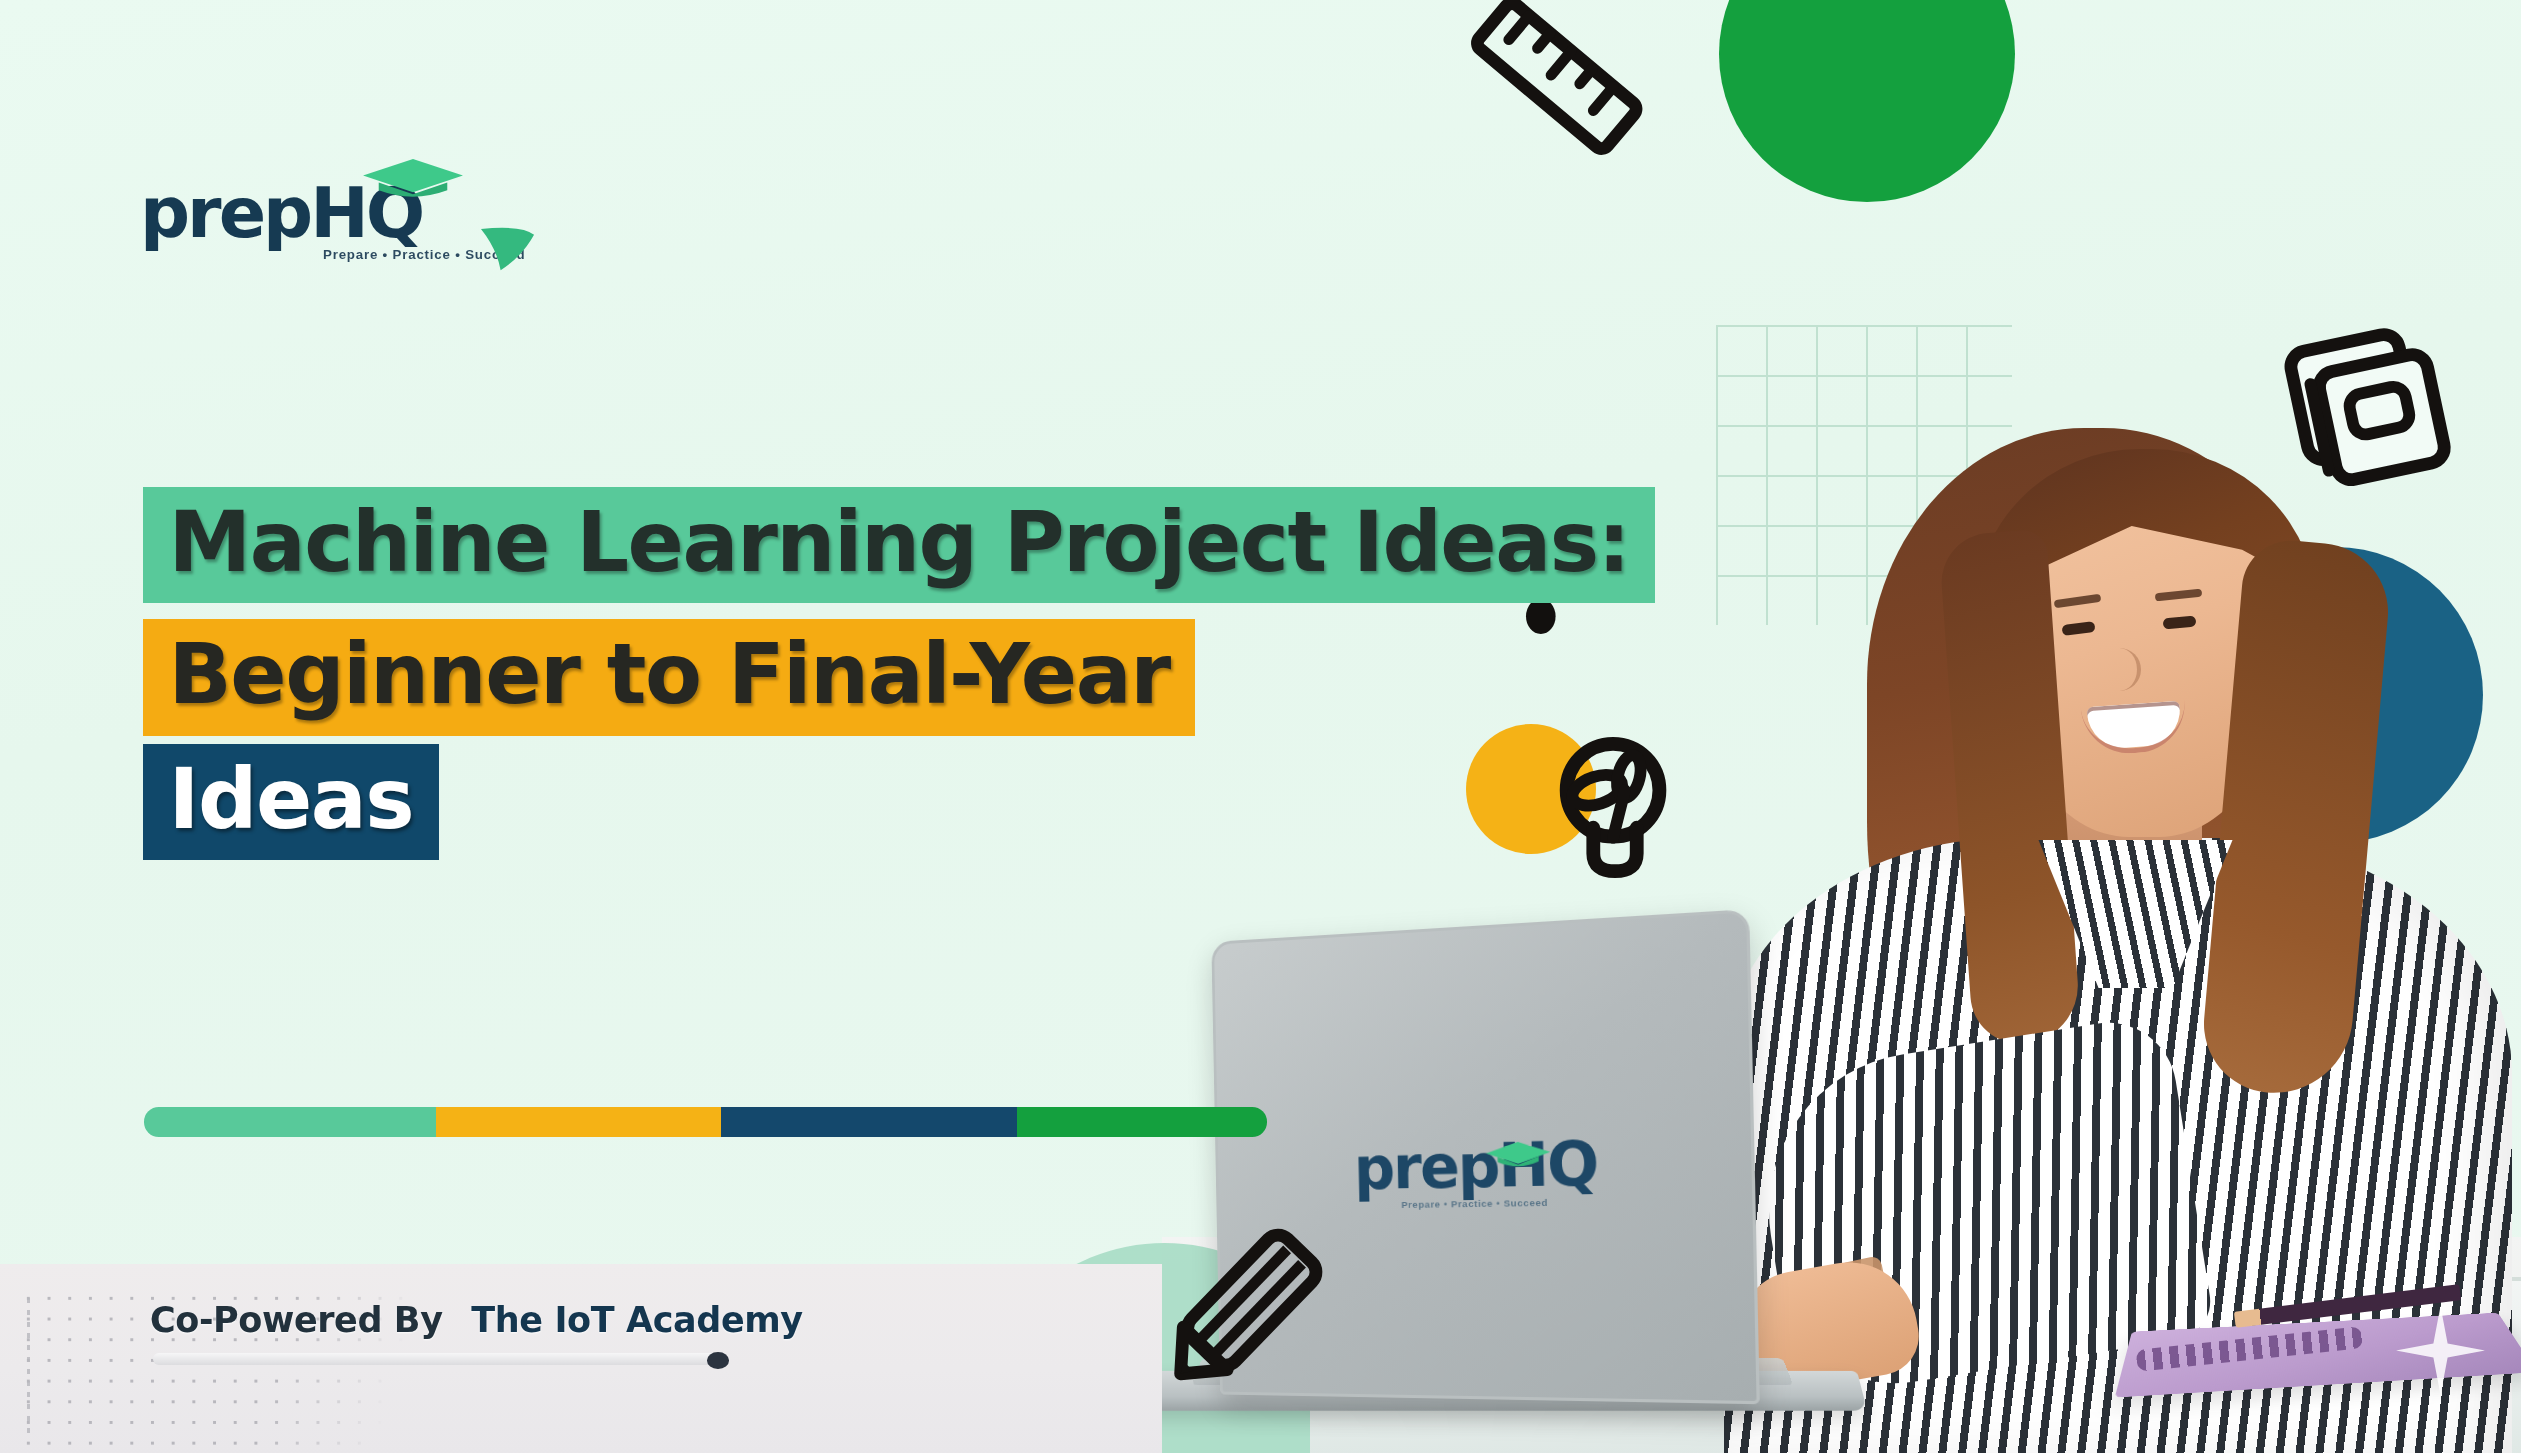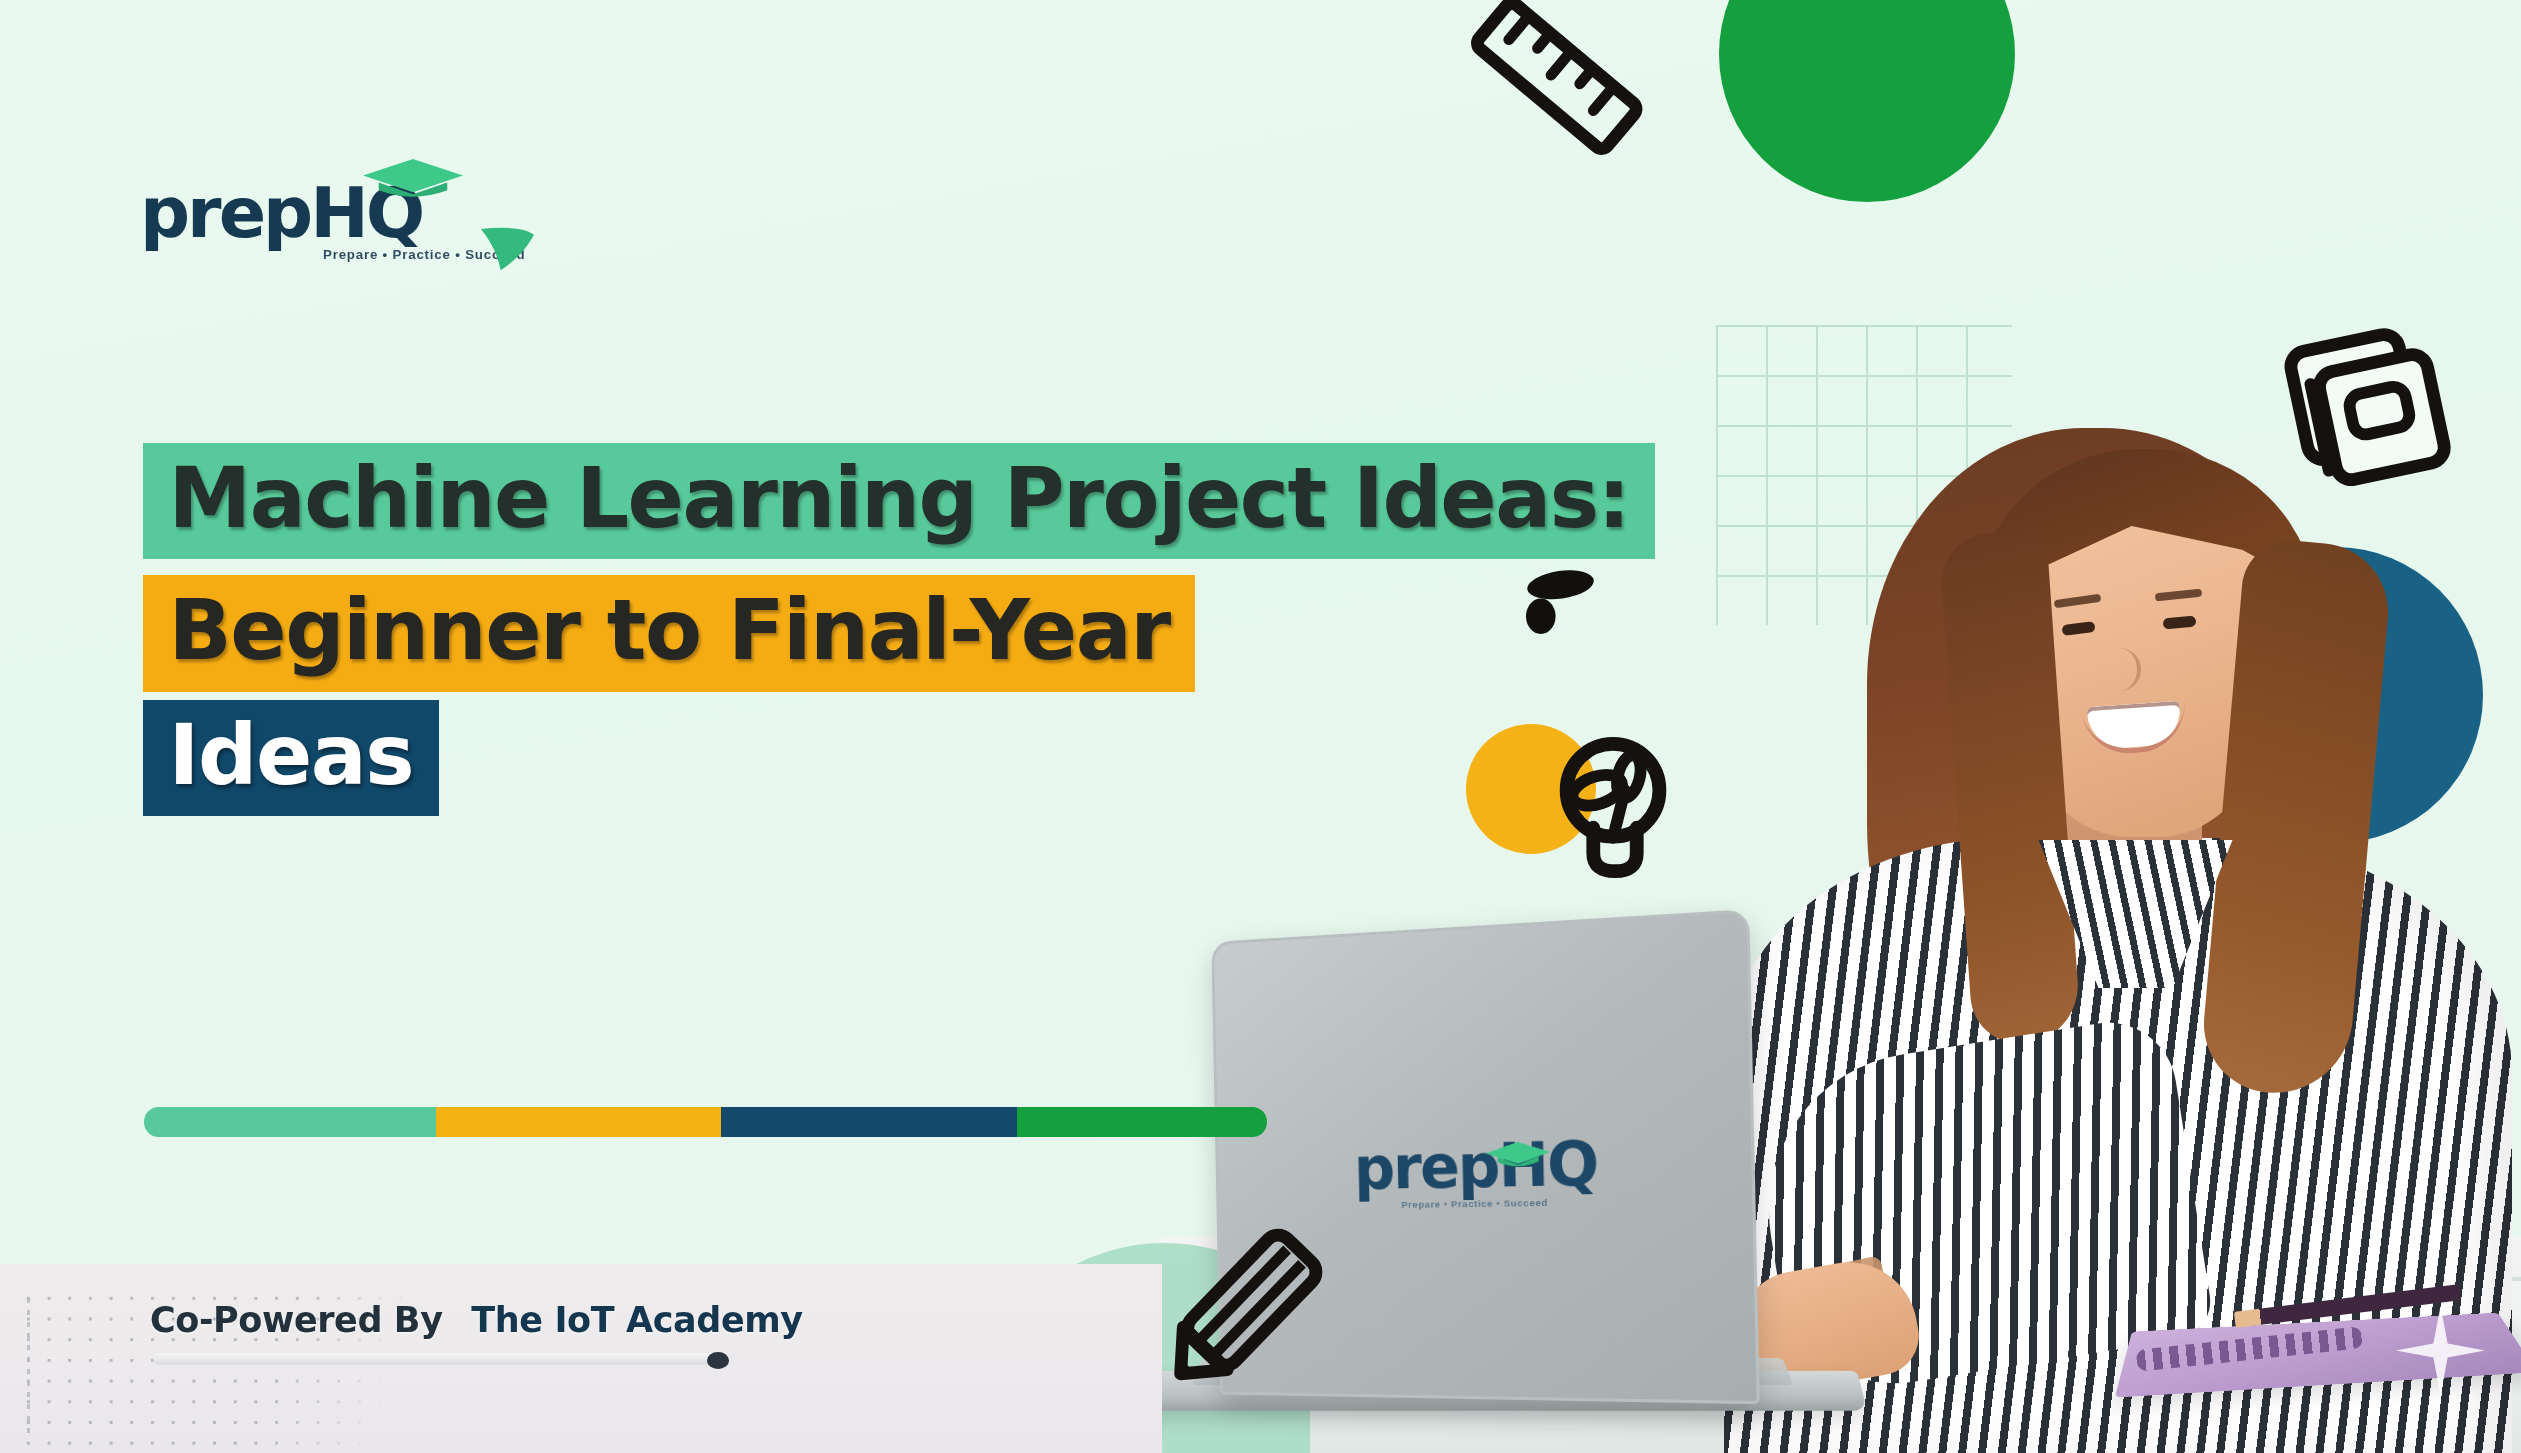--- a/index.html
+++ b/index.html
@@ -145,21 +145,21 @@
     display:inline-block;
     padding:13.8px 25.6px 19.7px 25.6px;
     line-height:1;
     font-family:"DejaVu Sans", sans-serif;
     font-weight:800;
     font-size:83px;
     letter-spacing:-1.5px;
     white-space:nowrap;
     text-shadow:2px 3px 3px rgba(0,0,0,.30);
   }
-  .band-1 { background:#58c99a; color:#23302b; }
+  .band-1 { background:#58c99a; color:#23302b;margin-top:44px; }
   .band-2 { background:#f5ab12; color:#262722; margin-top:16px; }
   .band-3 { background:#10486a; color:#ffffff; margin-top:7.9px;
             text-shadow:2px 3px 3.9px rgba(0,0,0,.42); }
   .band-row { display:block; }
 
   
   .seg-bar {
     position:absolute; left:144px; top:1107px;
     display:flex; height:29.6px; width:1123px;
   }

